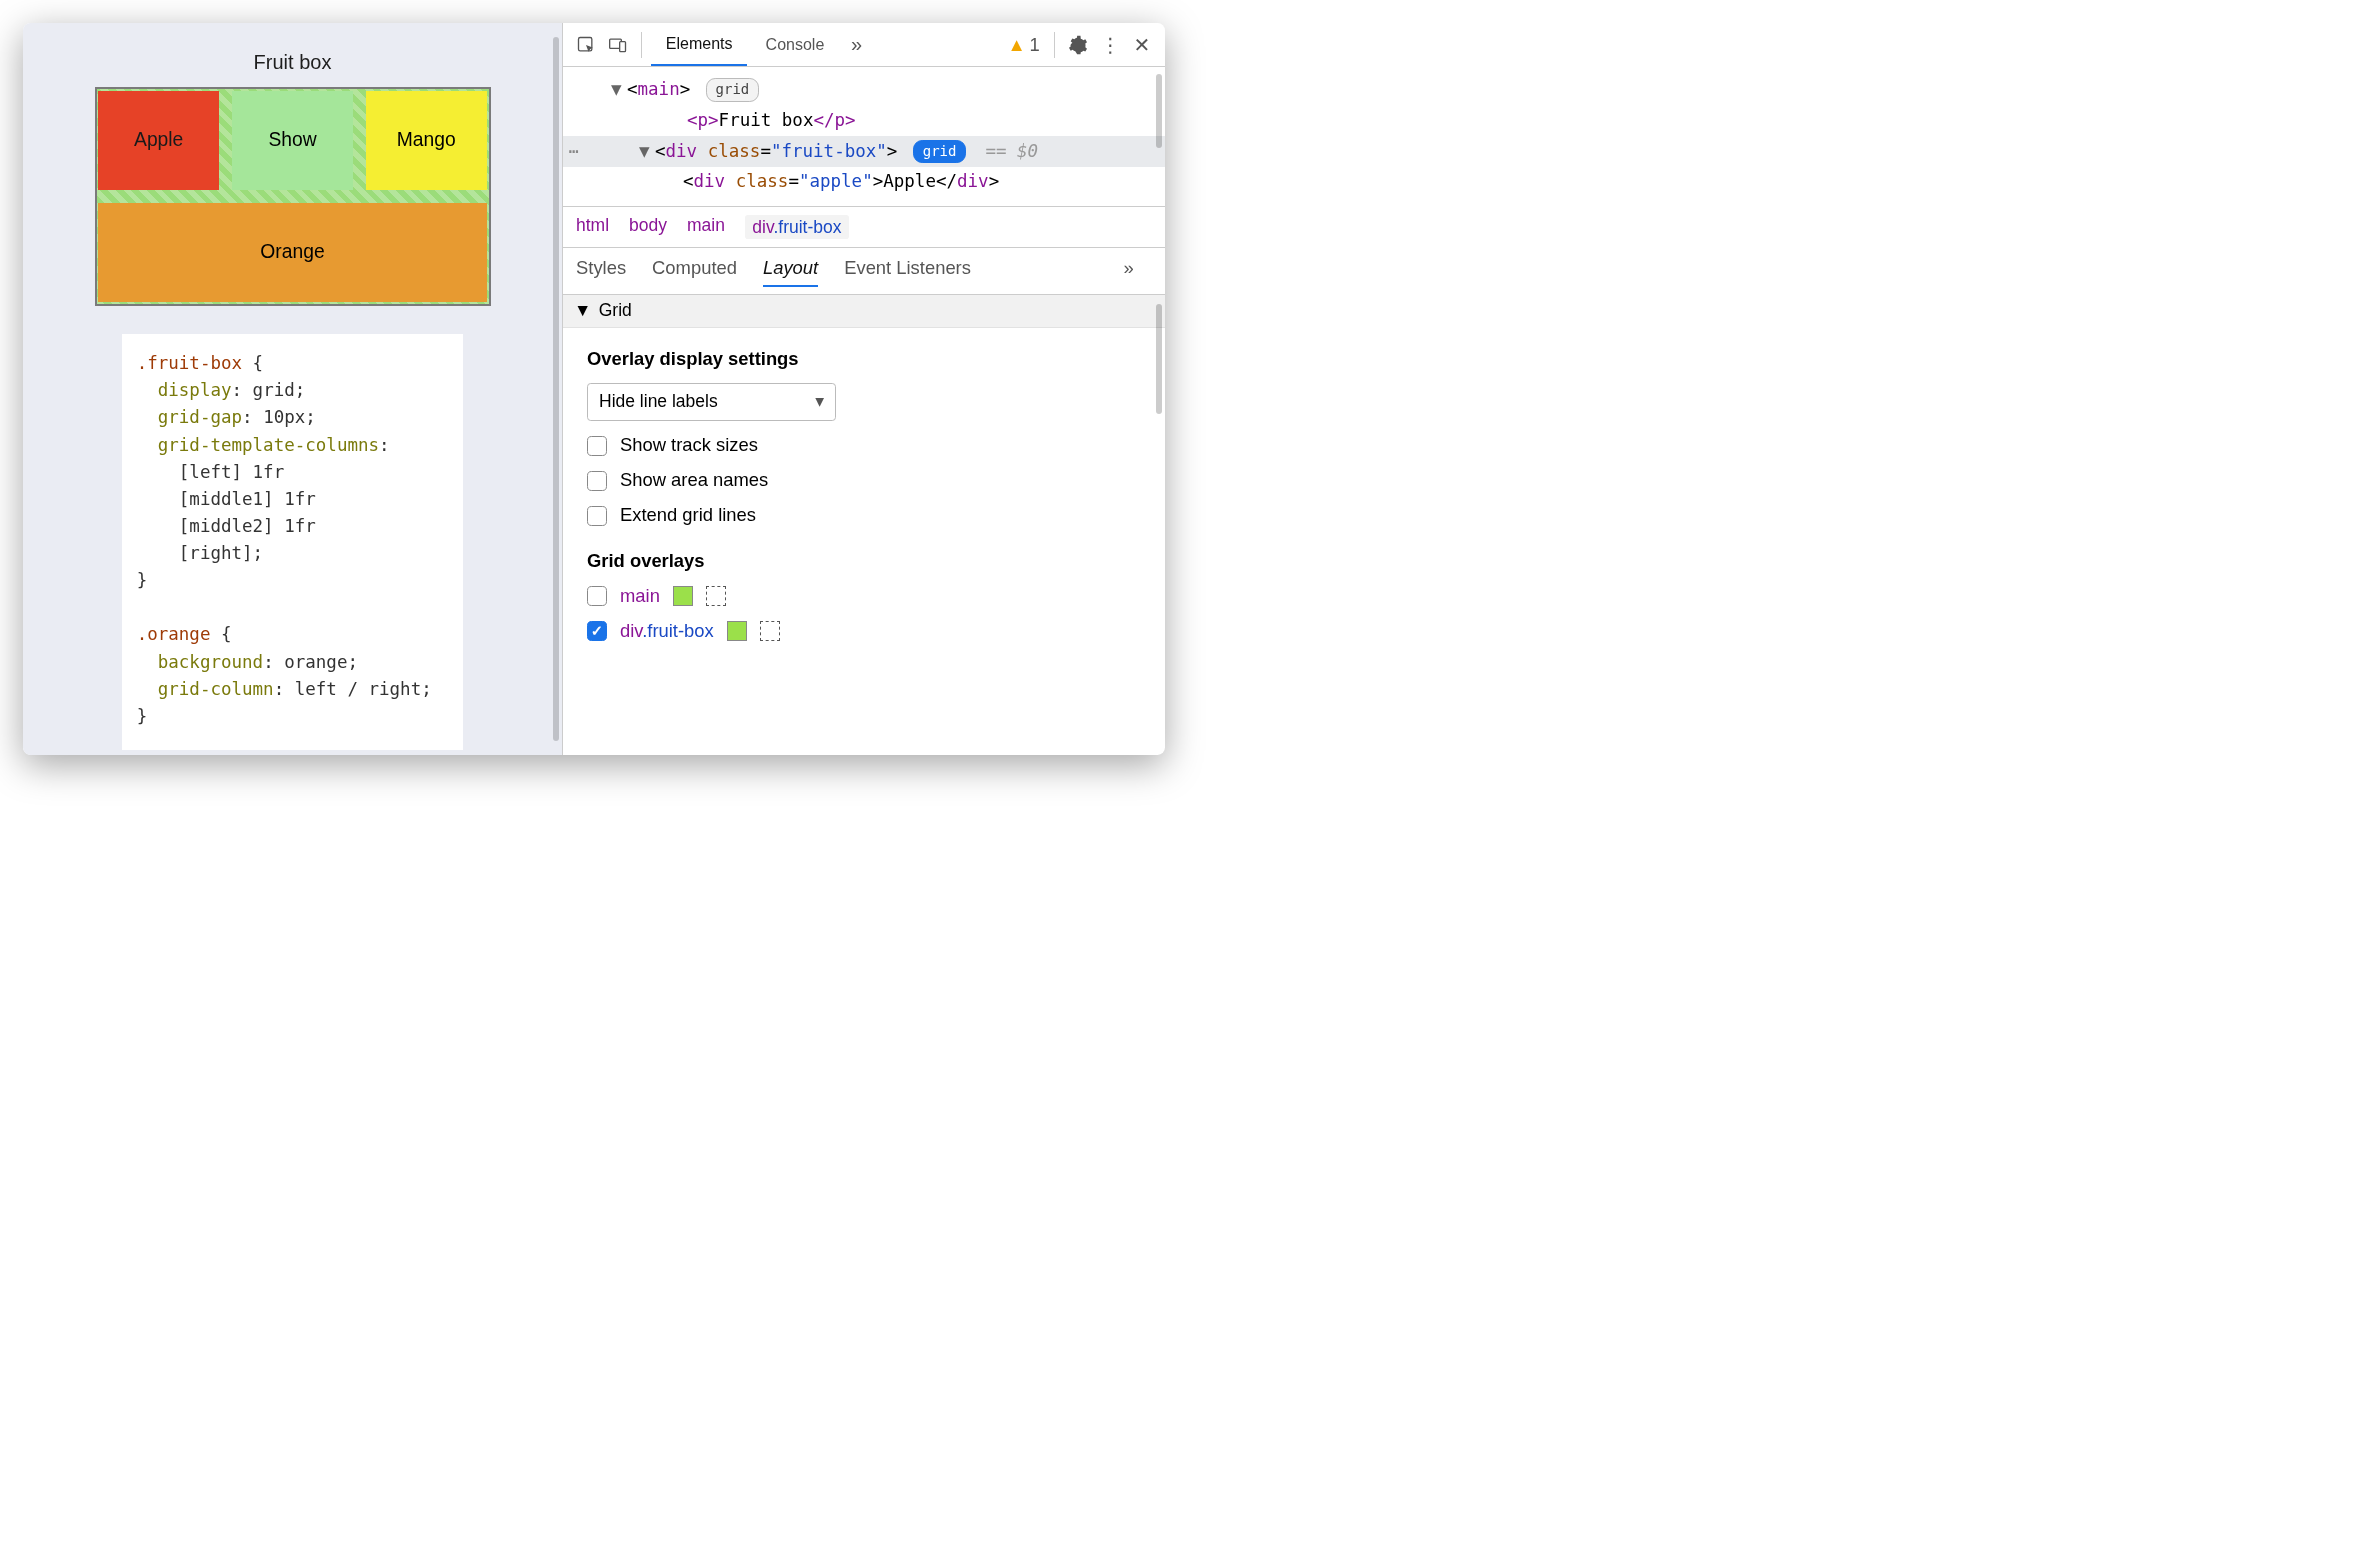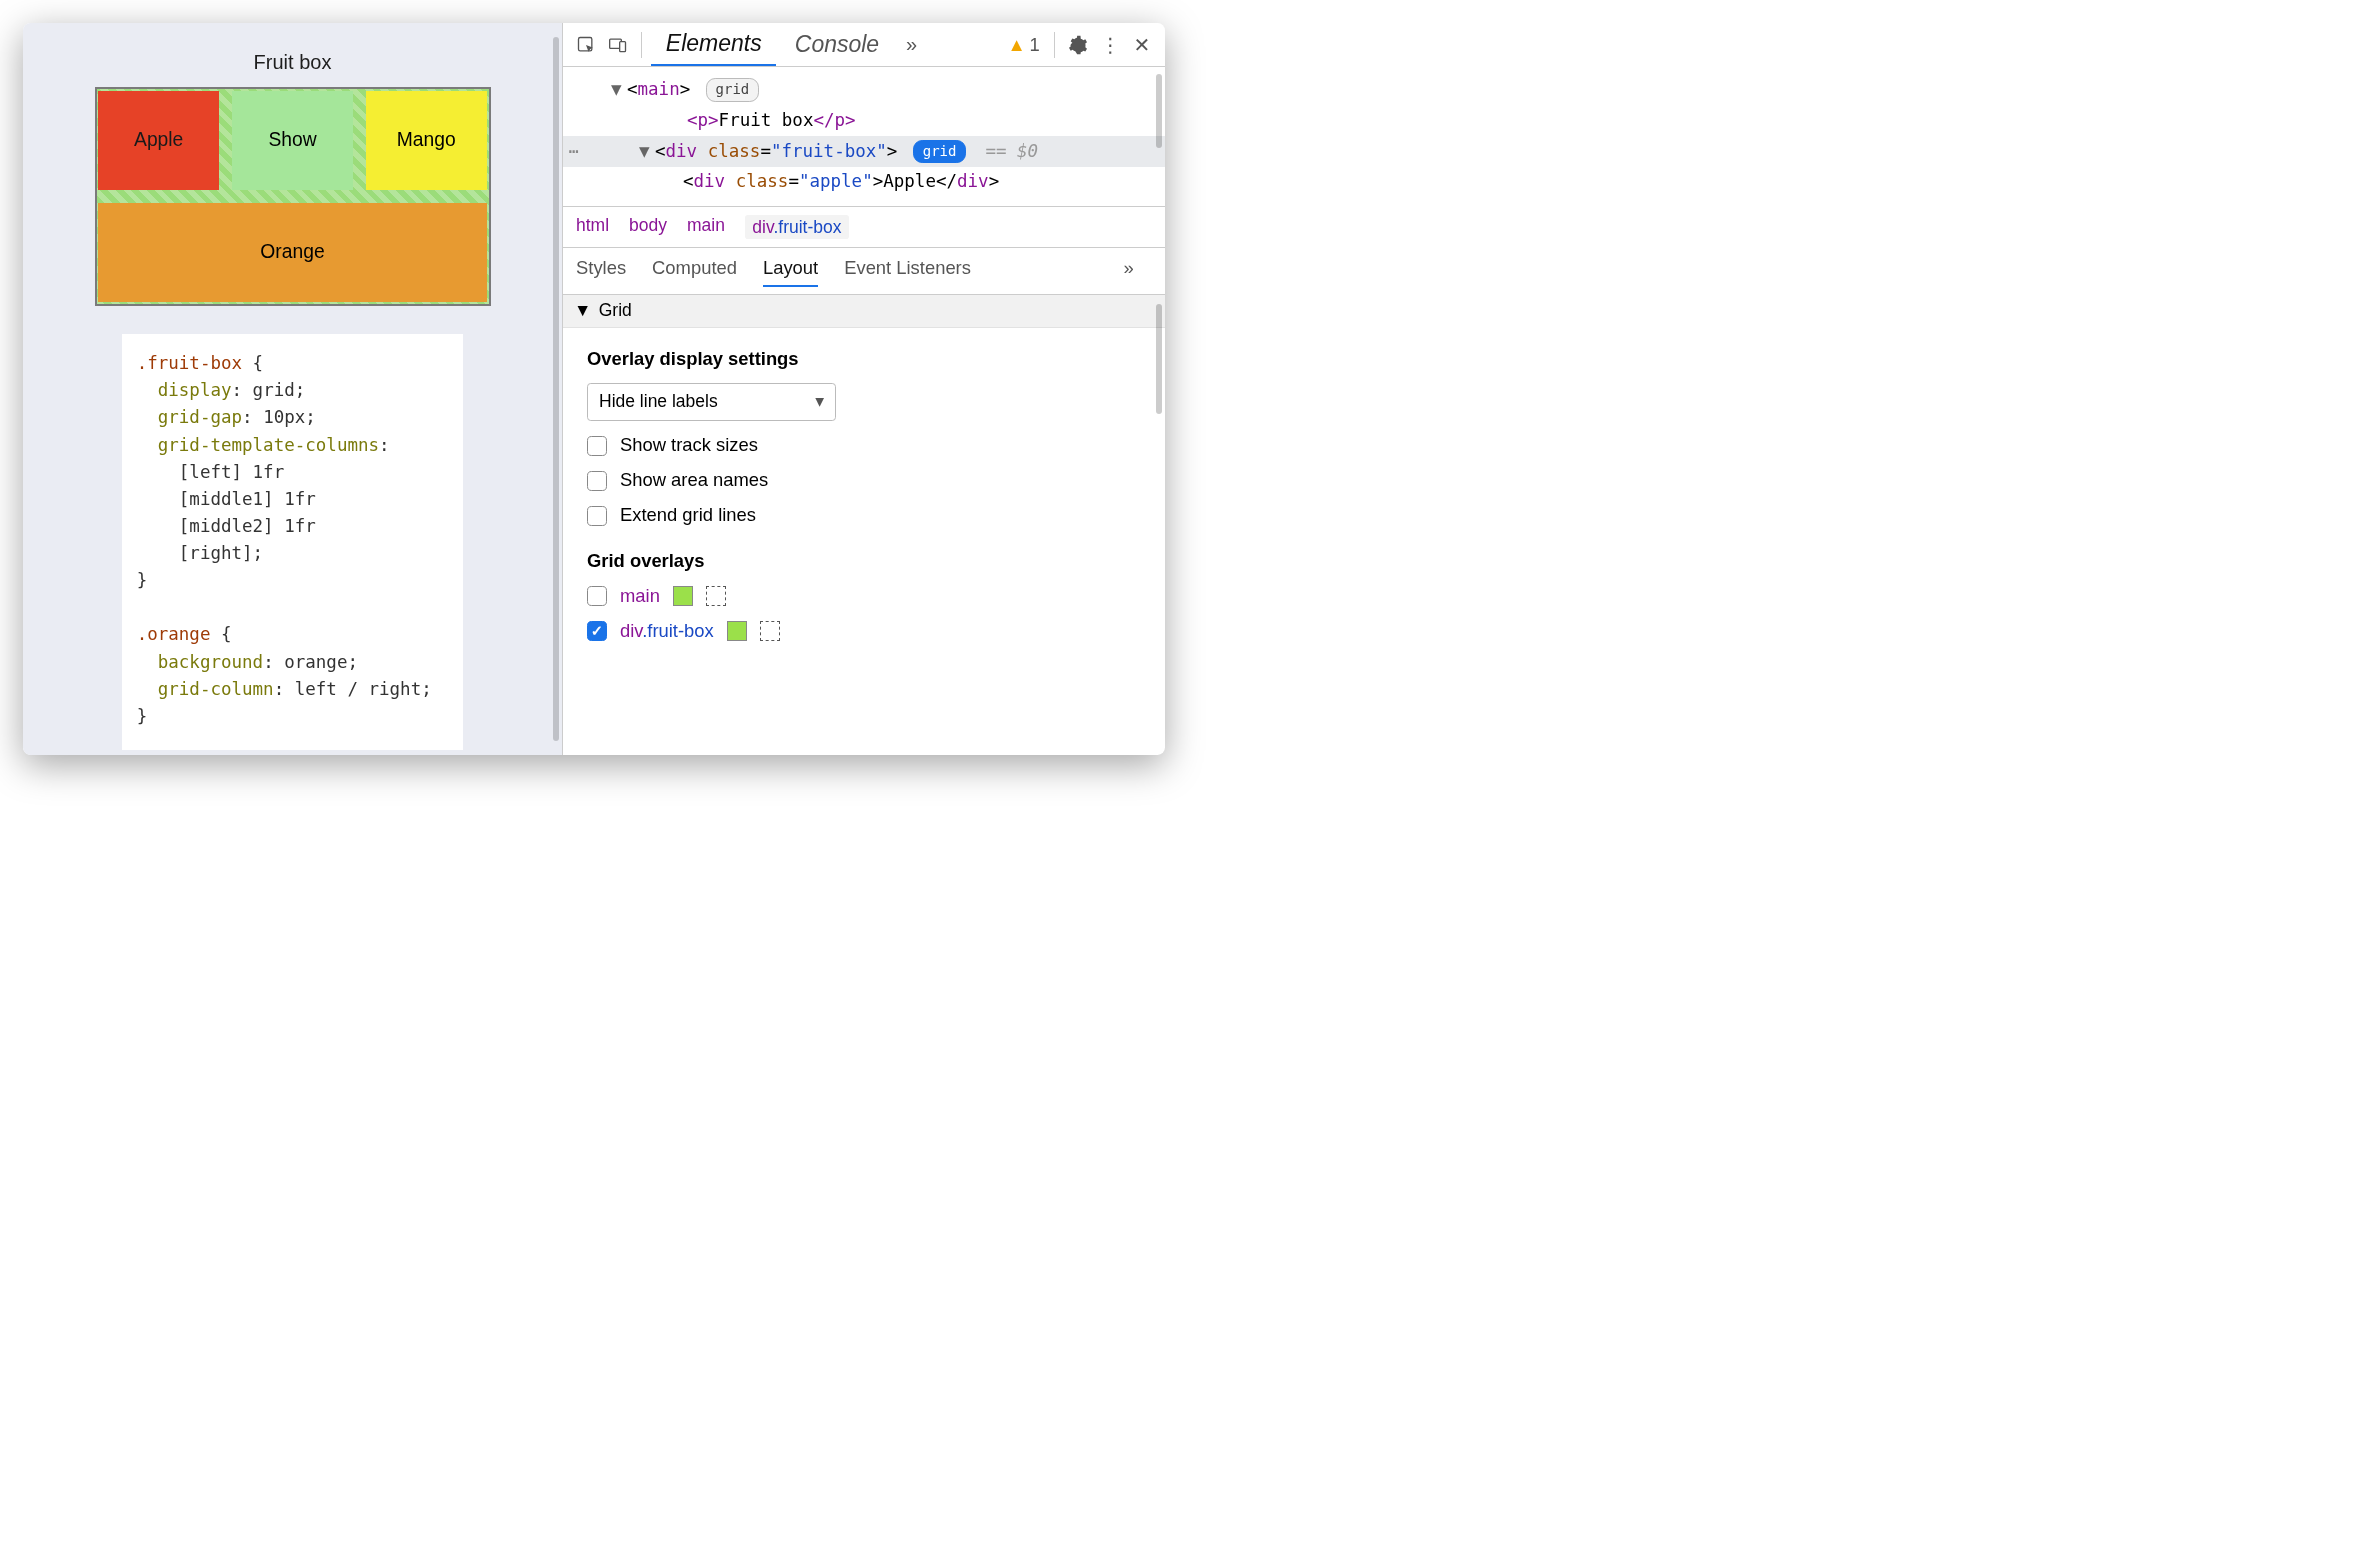--- a/index.html
+++ b/index.html
@@ -45,21 +45,21 @@
   .prop { color:#7a7a0c; }
 
   
   .devtools { flex:1; display:flex; flex-direction:column; border-left:0.9px solid #ccc; }
   .dt-toolbar {
     height:44px; border-bottom:0.9px solid #ccc; display:flex; align-items:center;
     padding:0 9.2px; gap:3.7px;
   }
   .tb-icon { width:28px; height:28px; display:flex; align-items:center; justify-content:center; color:#555; }
   .tb-sep { width:0.9px; height:26px; background:#ccc; margin:0 5.5px; }
-  .tab { padding:0 14.7px; height:100%; display:flex; align-items:center; font-size:23px; color:#555; cursor:pointer;font-style:italic; }
+  .tab { padding:0 14.7px; height:100%; display:flex; align-items:center; font-size:16px; color:#555; cursor:pointer; }
   .tab.active { color:#111; border-bottom:2.8px solid #1a73e8; font-weight:500; }
   .tb-flex { flex:1; }
   .warn { display:flex; align-items:center; gap:3.7px; color:#555; padding:0 5.5px; }
   .warn-tri { color:#f2a600; }
 
   .dom-tree {
     border-bottom:0.9px solid #ccc; padding:7.4px 0 9.2px 0;
     font-family:Menlo,Consolas,monospace; font-size:17.5px; line-height:1.55;
     position:relative;
   }
@@ -87,21 +87,21 @@
   .breadcrumbs {
     display:flex; gap:20px; padding:7.4px 13px; font-size:17.5px;
     border-bottom:0.9px solid #ccc;
   }
   .crumb { color:#8a1596; cursor:pointer; }
   .crumb.cur { background:#f3f3f3; padding:1.8px 7.4px; border-radius:2.8px; color:#8a1596; }
   .crumb .cls { color:#1a49c4; }
 
   .subtabs { display:flex; gap:26px; padding:9.2px 13px 7.4px; border-bottom:0.9px solid #ccc; font-size:18.4px; color:#555;}
   .subtab { cursor:pointer; padding-bottom:5.5px; }
-  .subtab.active { color:#111; border-bottom:2.8px solid #1a73e8; }
+  .subtab.active { color:#111; border-bottom:2.8px solid #1a73e8;font-style:italic; }
   .subtabs .more { margin-left:auto; margin-right:18.4px; }
 
   .layout-panel { flex:1; overflow:auto; position:relative; }
   .lp-scroll { position:absolute; right:2.8px; top:9.2px; height:110px; width:6.4px; background:rgba(0,0,0,0.2); border-radius:3.7px;}
   .section-head {
     background:#f1f1f1; border-bottom:0.9px solid #e2e2e2; padding:5.5px 11px; font-size:17.5px;
   }
   .section-head .tri { margin-right:7.4px; }
   .section-body { padding:14.7px 24px 20px; }
   .h { font-weight:600; font-size:18.4px; margin:5.5px 0 13px; }

